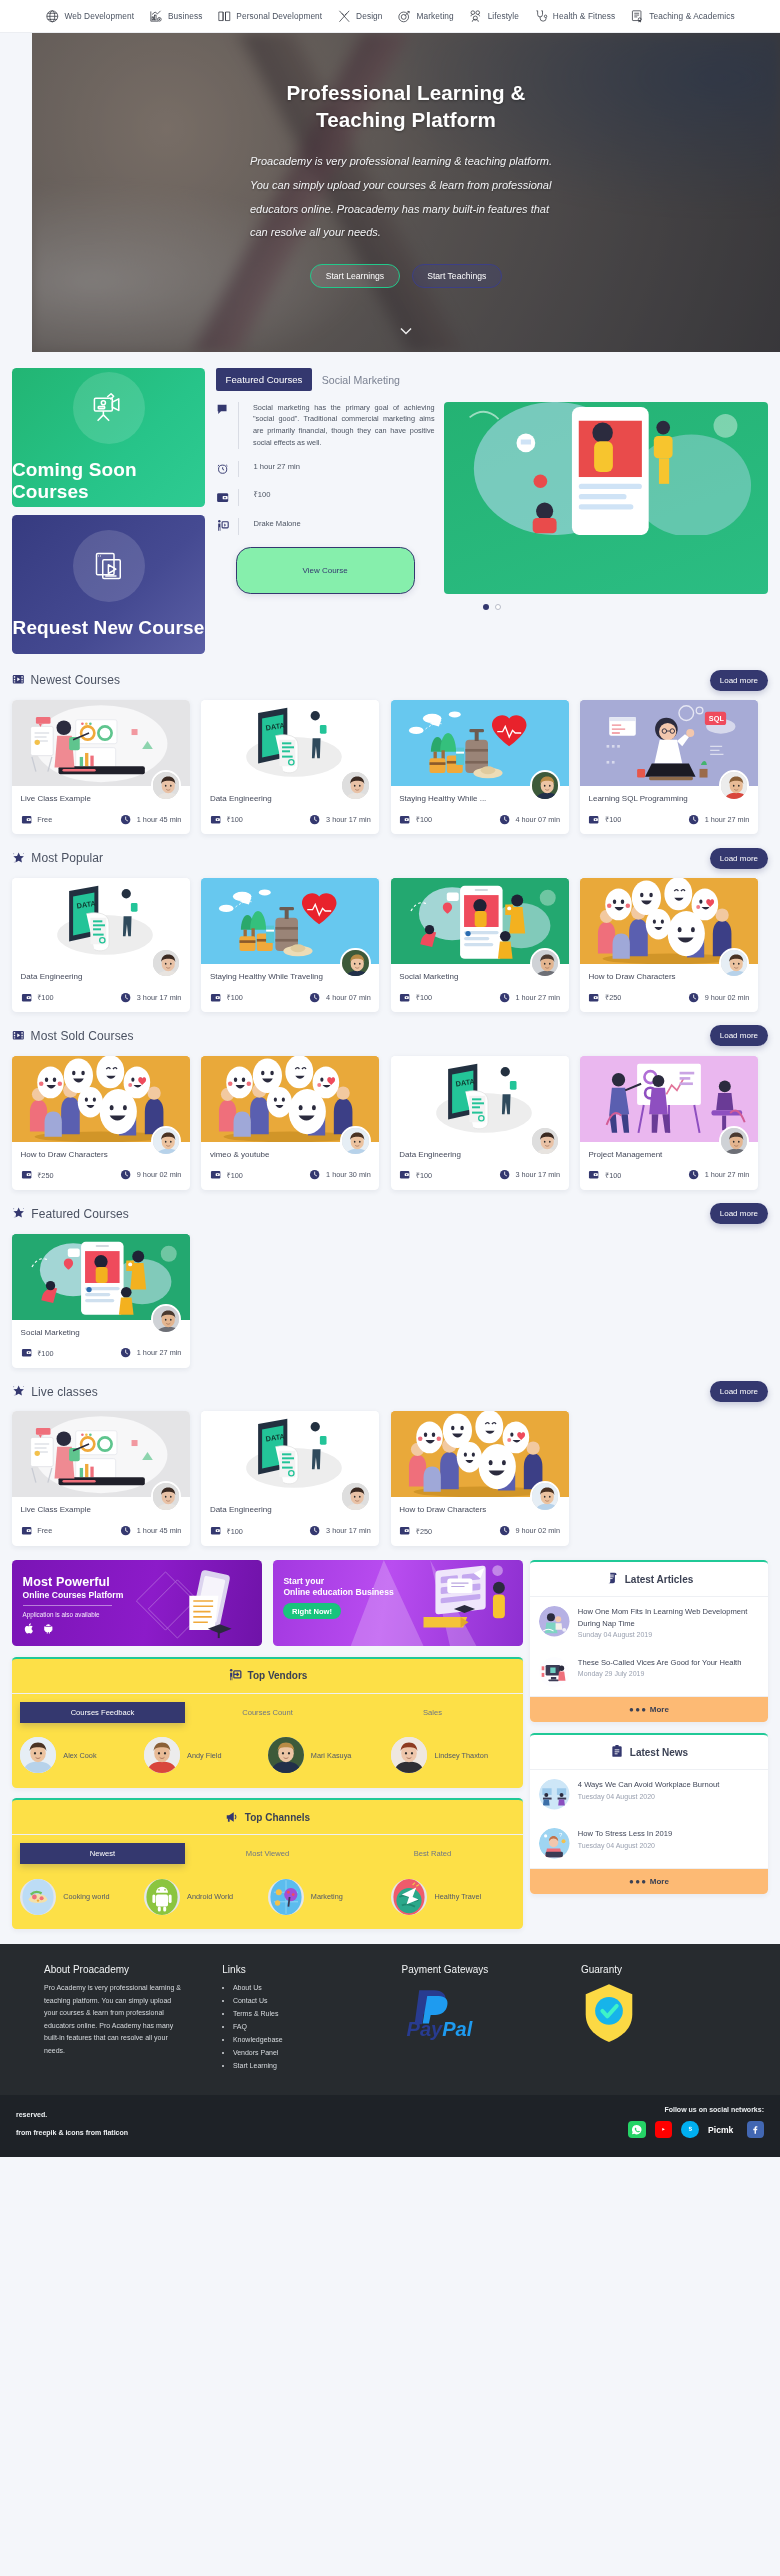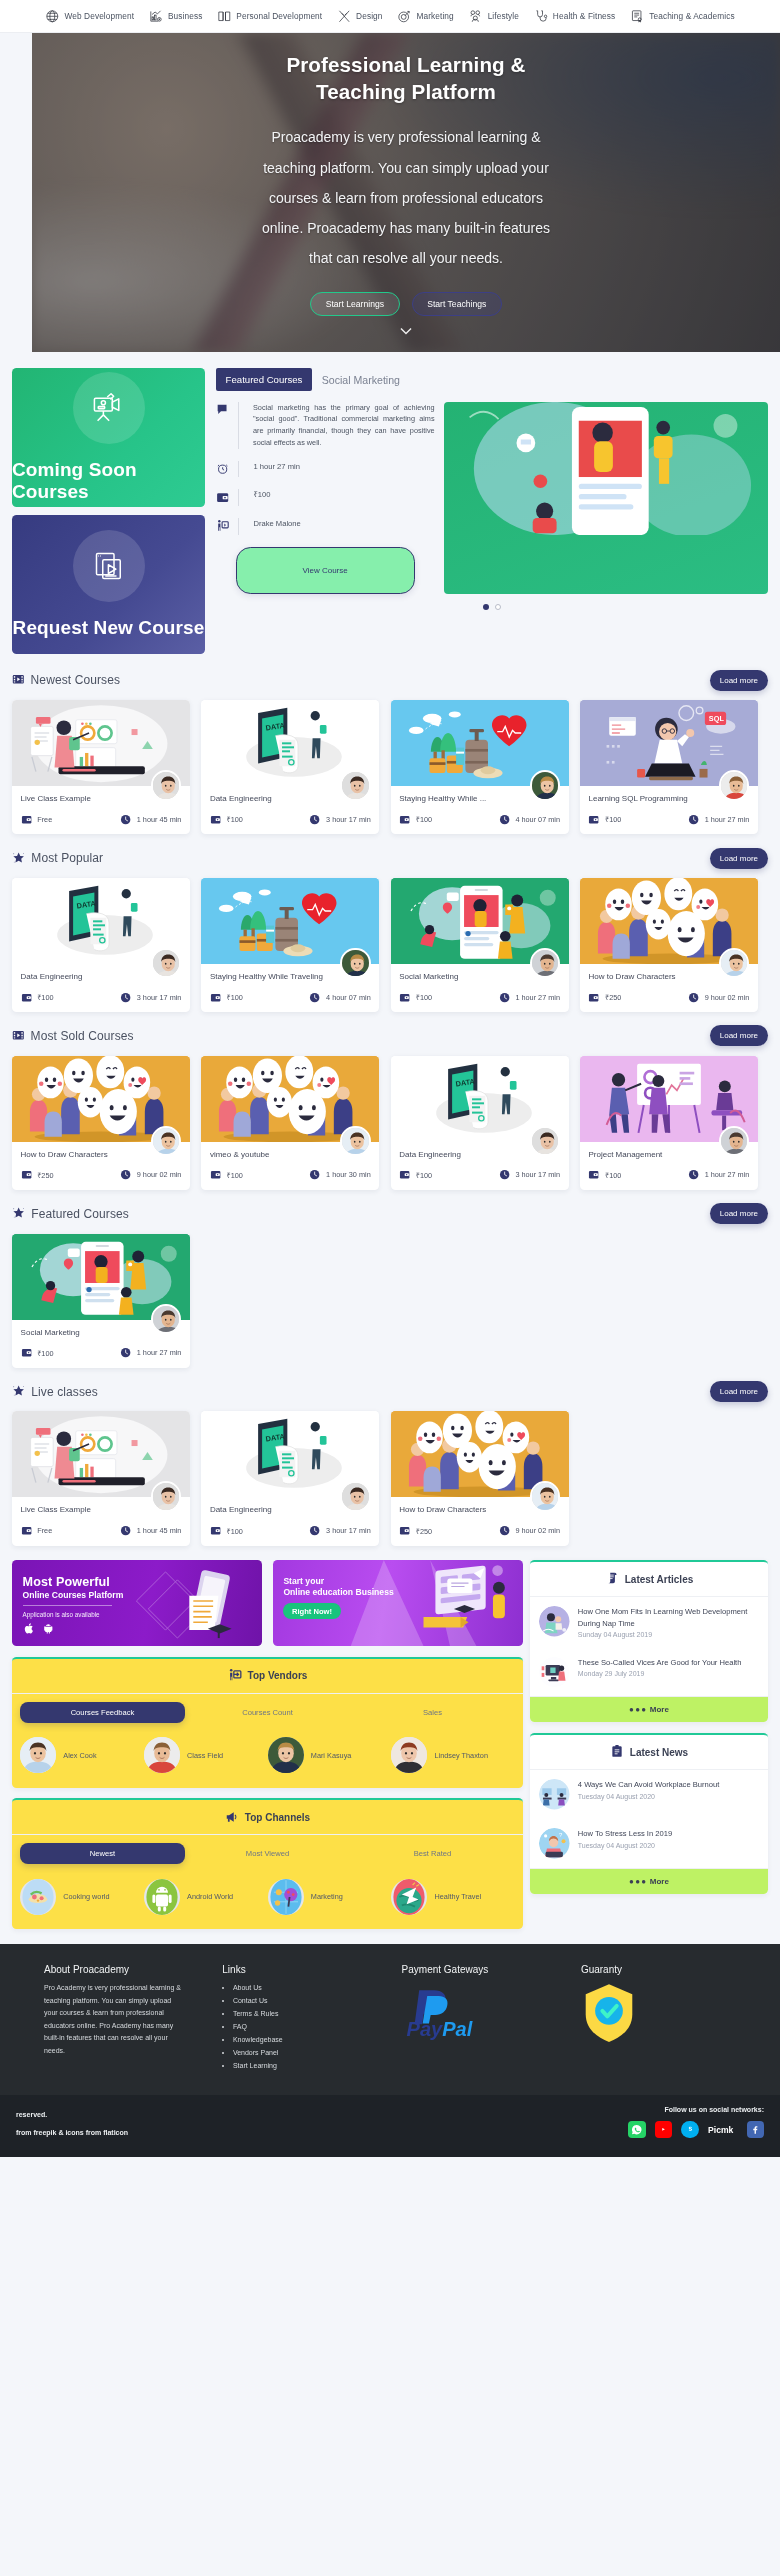--- a/index.html
+++ b/index.html
@@ -73,25 +73,26 @@
     line-height: 1.32;
     font-weight: 700;
     color: #fff;
     text-align: center;
     letter-spacing: 0.1px;
     text-shadow: 0 0.7px 2.7px rgba(0,0,0,.35);
   }
   .hero p {
     margin-top: 17.3px;
     width: 312px;
-    text-align: center;
-    font-size: 14px;
+    text-align: left;
+    font-size: 11px;
     line-height: 2.15;
     color: #f3f4f6;
     text-shadow: 0 0.7px 2px rgba(0,0,0,.35);
+    font-style: italic;
   }
   .hero-btns { margin-top: 18.6px; display: flex; gap: 12px; }
   .hero-btn {
     padding: 6px 14.6px;
     border-radius: 16px;
     font-size: 8.6px;
     color: #fff;
     background: rgba(255,255,255,.10);
     cursor: pointer;
     white-space: nowrap;
@@ -257,21 +258,21 @@
   }
   .widget-head .wi { color: #34386f; display: block; }
   .widget-head h3 { font-size: 10px; color: #3b4154; font-weight: 700; }
   .wtabs { display: flex; padding: 8px 8px 4px; }
   .wtab {
     flex: 1; text-align: center;
     font-size: 7.6px; color: #6d7585;
     padding: 6px 0; cursor: pointer;
   }
   .wtab.active {
-    background: #34386f; color: #fff; border-radius: 8px;
+    background: #34386f; color: #fff; border-radius: 0;
     box-shadow: 0 2.7px 6.6px rgba(52,56,111,.22);
   }
   .people { display: flex; padding: 10.6px 8px 14.6px; }
   .person { flex: 1; display: flex; flex-direction: row; align-items: center; gap: 7.3px; cursor: pointer; }
   .person .pic { width: 36px; height: 36px; border-radius: 50%; overflow: hidden; background: #e3e6ec; }
   .person .nm { font-size: 7.3px; color: #515868; }
   .chan .pic { border-radius: 50%; }
 
   
   .rwidget {
@@ -284,21 +285,21 @@
   }
   .art-item { display: flex; gap: 8px; padding: 9.3px 9.3px; align-items: flex-start; cursor: pointer; }
   .art-thumb { width: 30.5px; height: 30.5px; min-width: 30.5px; border-radius: 50%; overflow: hidden; }
   .art-title { font-size: 7.6px; color: #3f4557; line-height: 1.5; }
   .art-date { font-size: 7px; color: #9aa1b0; margin-top: 2px; }
   .more-row {
     text-align: center; padding: 8px 0;
     border-top: 0.7px solid #eef0f4;
     font-size: 8px; font-weight: 700; color: #3b4154;
     cursor: pointer;
-    background: #bef264;
+    background: #fdba74;
   }
   .more-dots { letter-spacing: 1.3px; }
 
   
   footer { margin-top: 14.6px; background: #272b2f; color: #e8eaec; }
   .f-inner { display: flex; padding: 20px 16px 22.6px; gap: 13.3px; }
   .f-col h4 { font-size: 10px; font-weight: 400; margin-bottom: 7.3px; color: #f2f4f5; }
   .f-col p { font-size: 7px; line-height: 1.78; color: #d6dade; width: 139px; }
   .f-col ul { list-style: disc; padding-left: 10.6px; }
   .f-col ul li { font-size: 7px; line-height: 1.85; color: #d6dade; cursor: pointer; }
@@ -1780,21 +1781,21 @@
             <div class="person">
               <span class="pic"><svg viewBox="0 0 60 60" width="36" height="36">
     <rect width="60" height="60" fill="#ececec"></rect>
     <path d="M6 60c0-13 10-19 24-19s24 6 24 19z" fill="#d9463c"></path>
     <ellipse cx="30" cy="27" rx="13" ry="15" fill="#e8bb96"></ellipse>
     <path d="M16 25c0-11 6-16 14-16s14 5 14 16c0-6-6-8-14-8s-14 2-14 8z" fill="#8a6038"></path>
     <ellipse cx="25" cy="27" rx="1.6" ry="2" fill="#2b2b2b"></ellipse>
     <ellipse cx="35" cy="27" rx="1.6" ry="2" fill="#2b2b2b"></ellipse>
     <path d="M26 34c2.6 2.4 5.4 2.4 8 0" stroke="#9d6a52" stroke-width="1.3" fill="none"></path>
   </svg></span>
-                 <span class="nm">Class Field</span>
+                 <span class="nm">Andy Field</span>
             </div>
             <div class="person">
               <span class="pic"><svg viewBox="0 0 60 60" width="36" height="36">
     <rect width="60" height="60" fill="#3d5a3a"></rect>
     <path d="M6 60c0-13 10-19 24-19s24 6 24 19z" fill="#22304a"></path>
     <ellipse cx="30" cy="27" rx="13" ry="15" fill="#edc5a4"></ellipse>
     <path d="M16 25c0-11 6-16 14-16s14 5 14 16c0-6-6-8-14-8s-14 2-14 8z" fill="#b98b46"></path>
     <ellipse cx="25" cy="27" rx="1.6" ry="2" fill="#2b2b2b"></ellipse>
     <ellipse cx="35" cy="27" rx="1.6" ry="2" fill="#2b2b2b"></ellipse>
     <path d="M26 34c2.6 2.4 5.4 2.4 8 0" stroke="#9d6a52" stroke-width="1.3" fill="none"></path>

